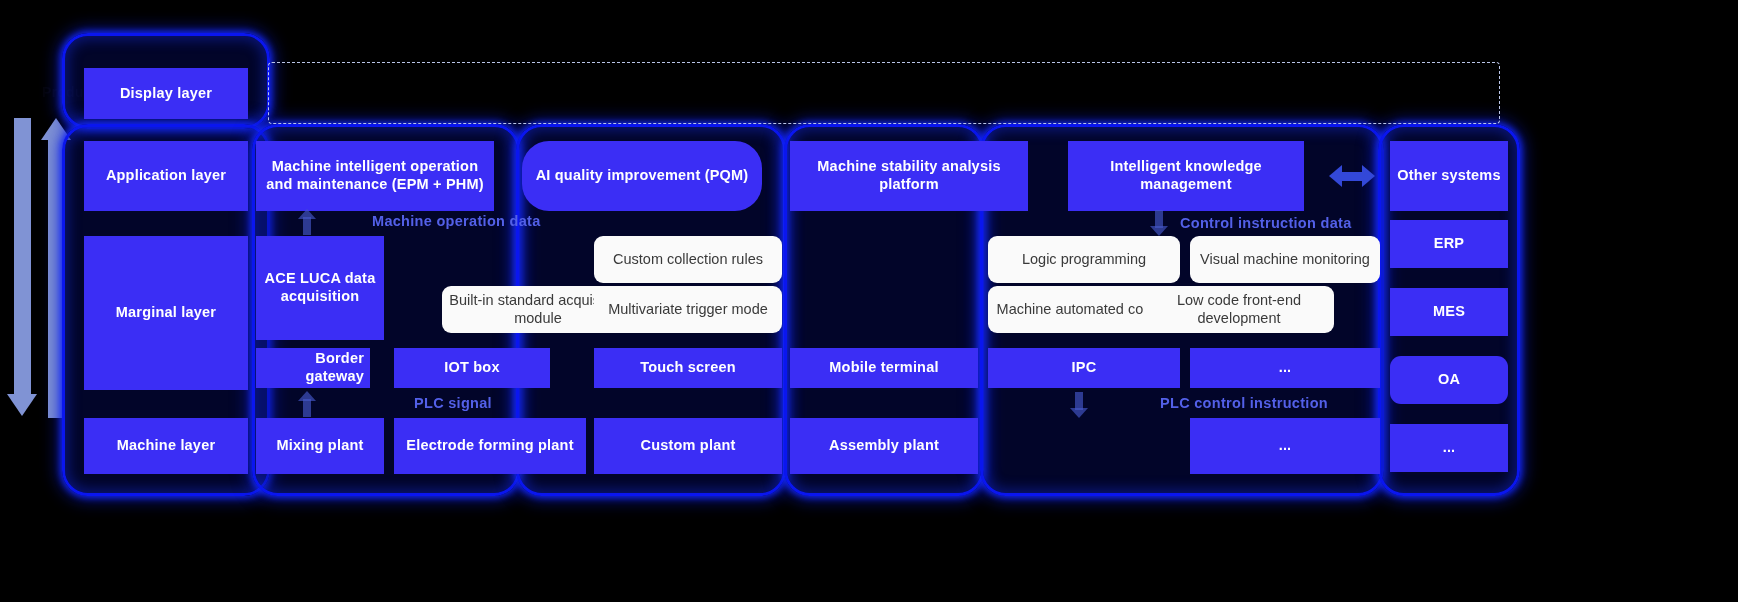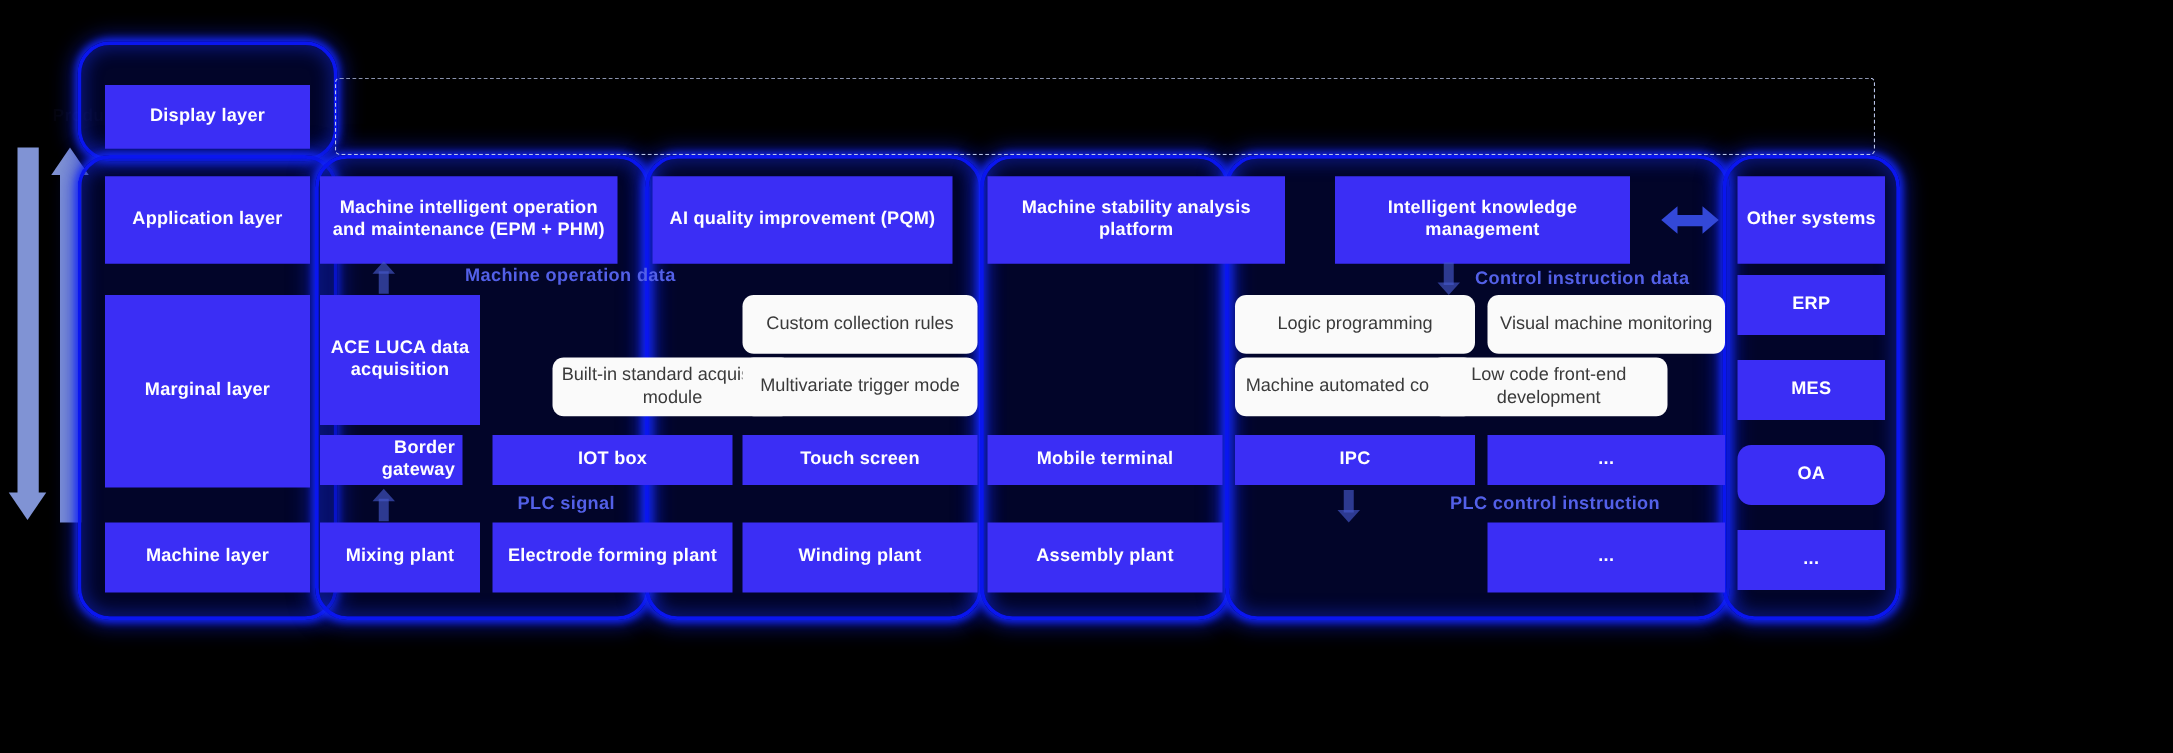--- a/index.html
+++ b/index.html
@@ -183,21 +183,21 @@
   <div class="shell" style="left:980px; top:124px; width:404px; height:372px;"></div>
   <div class="shell" style="left:1378px;top:124px; width:142px; height:372px;"></div>
 
   <div class="dashed-box" style="left:268px; top:62px; width:1232px; height:62px;"></div>
 
   <div class="card blue" style="left:84px; top:68px; width:164px; height:51px;">Display layer</div>
 
   <div class="card blue" style="left:84px; top:141px; width:164px; height:70px;">Application layer</div>
 
   <div class="card blue" style="left:256px; top:141px; width:238px; height:70px;">Machine intelligent operation and maintenance (EPM + PHM)</div>
-  <div class="card blue" style="left:522px; top:141px; width:240px; height:70px;">AI quality improvement (PQM)</div>
+  <div class="card blue" style="left:522px; top:141px; width:240px; height:70px;border-radius:27px;">AI quality improvement (PQM)</div>
   <div class="card blue" style="left:790px; top:141px; width:238px; height:70px;">Machine stability analysis platform</div>
   <div class="card blue" style="left:1068px; top:141px; width:236px; height:70px;">Intelligent knowledge management</div>
 
   <div class="dbl-arrow" style="left:1329px; top:165px;">
     <div class="lhead"></div>
       <div class="bar"></div>
       <div class="rhead"></div>
   </div>
 
   <div class="card blue" style="left:1390px; top:141px; width:118px; height:70px;">Other systems</div>
@@ -227,21 +227,21 @@
   <div class="card white" style="left:1190px; top:236px; width:190px; height:47px;">Visual machine monitoring</div>
   <div class="card white" style="left:988px; top:286px; width:192px; height:47px;">Machine automated control</div>
   <div class="card white" style="left:1144px; top:286px; width:190px; height:47px;">Low code front-end development</div>
 
   <div class="card blue" style="left:1390px; top:220px; width:118px; height:48px;">ERP</div>
   <div class="card blue" style="left:1390px; top:288px; width:118px; height:48px;">MES</div>
   <div class="card blue" style="left:1390px; top:356px; width:118px; height:48px;border-radius:11px;">OA</div>
   <div class="card blue" style="left:1390px; top:424px; width:118px; height:48px;">...</div>
 
   <div class="card blue" style="left:256px; top:348px; width:114px; height:40px;text-align:right;">Border gateway</div>
-  <div class="card blue" style="left:394px; top:348px; width:192px; height:40px;">IOT box</div>
+  <div class="card blue" style="left:394px; top:348px; width:156px; height:40px;">IOT box</div>
   <div class="card blue" style="left:594px; top:348px; width:188px; height:40px;">Touch screen</div>
   <div class="card blue" style="left:790px; top:348px; width:188px; height:40px;">Mobile terminal</div>
   <div class="card blue" style="left:988px; top:348px; width:192px; height:40px;">IPC</div>
   <div class="card blue" style="left:1190px; top:348px; width:190px; height:40px;">...</div>
 
   <div class="flow-arrow up" style="left:296px; top:391px;">
     <div class="head"></div>
       <div class="shaft"></div>
   </div>
   <div class="flow-label" style="left:414px; top:395px;">PLC signal</div>
@@ -249,17 +249,17 @@
   <div class="flow-arrow down" style="left:1068px; top:392px;">
     <div class="shaft"></div>
       <div class="head"></div>
   </div>
   <div class="flow-label" style="left:1160px; top:395px;">PLC control instruction</div>
 
   <div class="card blue" style="left:84px; top:418px; width:164px; height:56px;">Machine layer</div>
 
   <div class="card blue" style="left:256px; top:418px; width:128px; height:56px;">Mixing plant</div>
   <div class="card blue" style="left:394px; top:418px; width:192px; height:56px;">Electrode forming plant</div>
-  <div class="card blue" style="left:594px; top:418px; width:188px; height:56px;">Winding plant</div>
+  <div class="card blue" style="left:594px; top:418px; width:188px; height:56px;">Custom plant</div>
   <div class="card blue" style="left:790px; top:418px; width:188px; height:56px;">Assembly plant</div>
   <div class="card blue" style="left:1190px; top:418px; width:190px; height:56px;">...</div>
 
 </div>
 
 </body></html>

